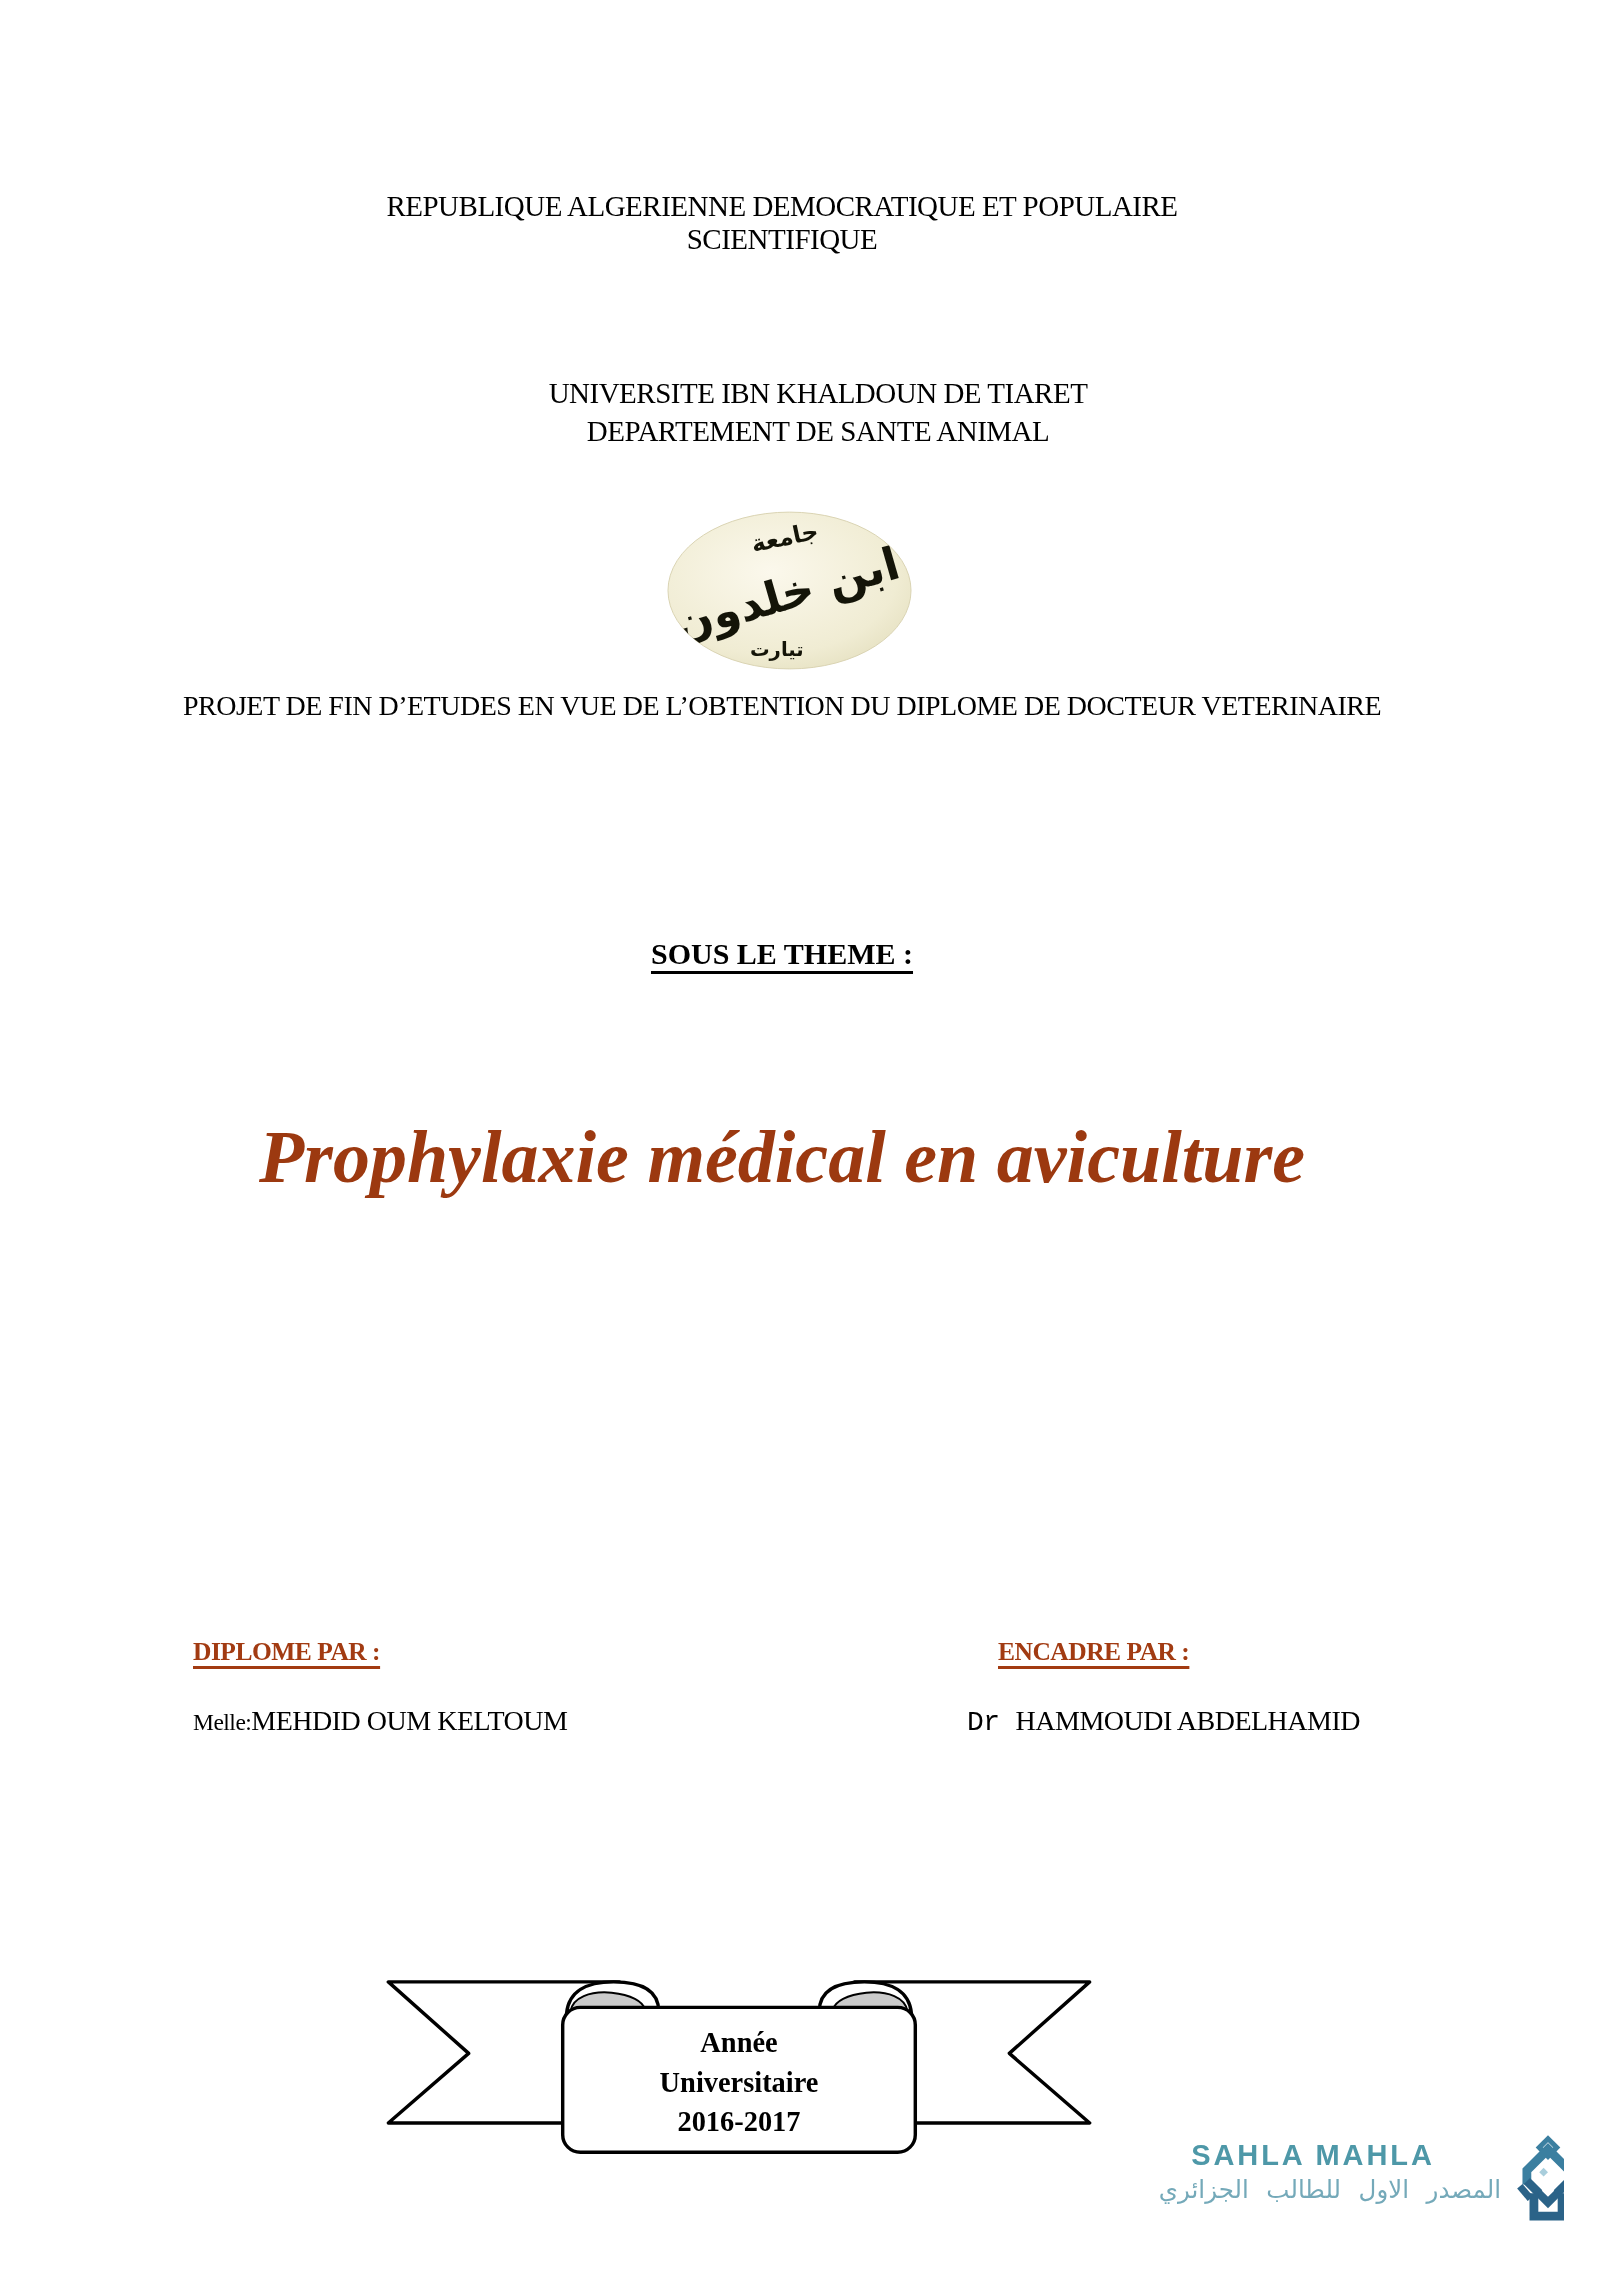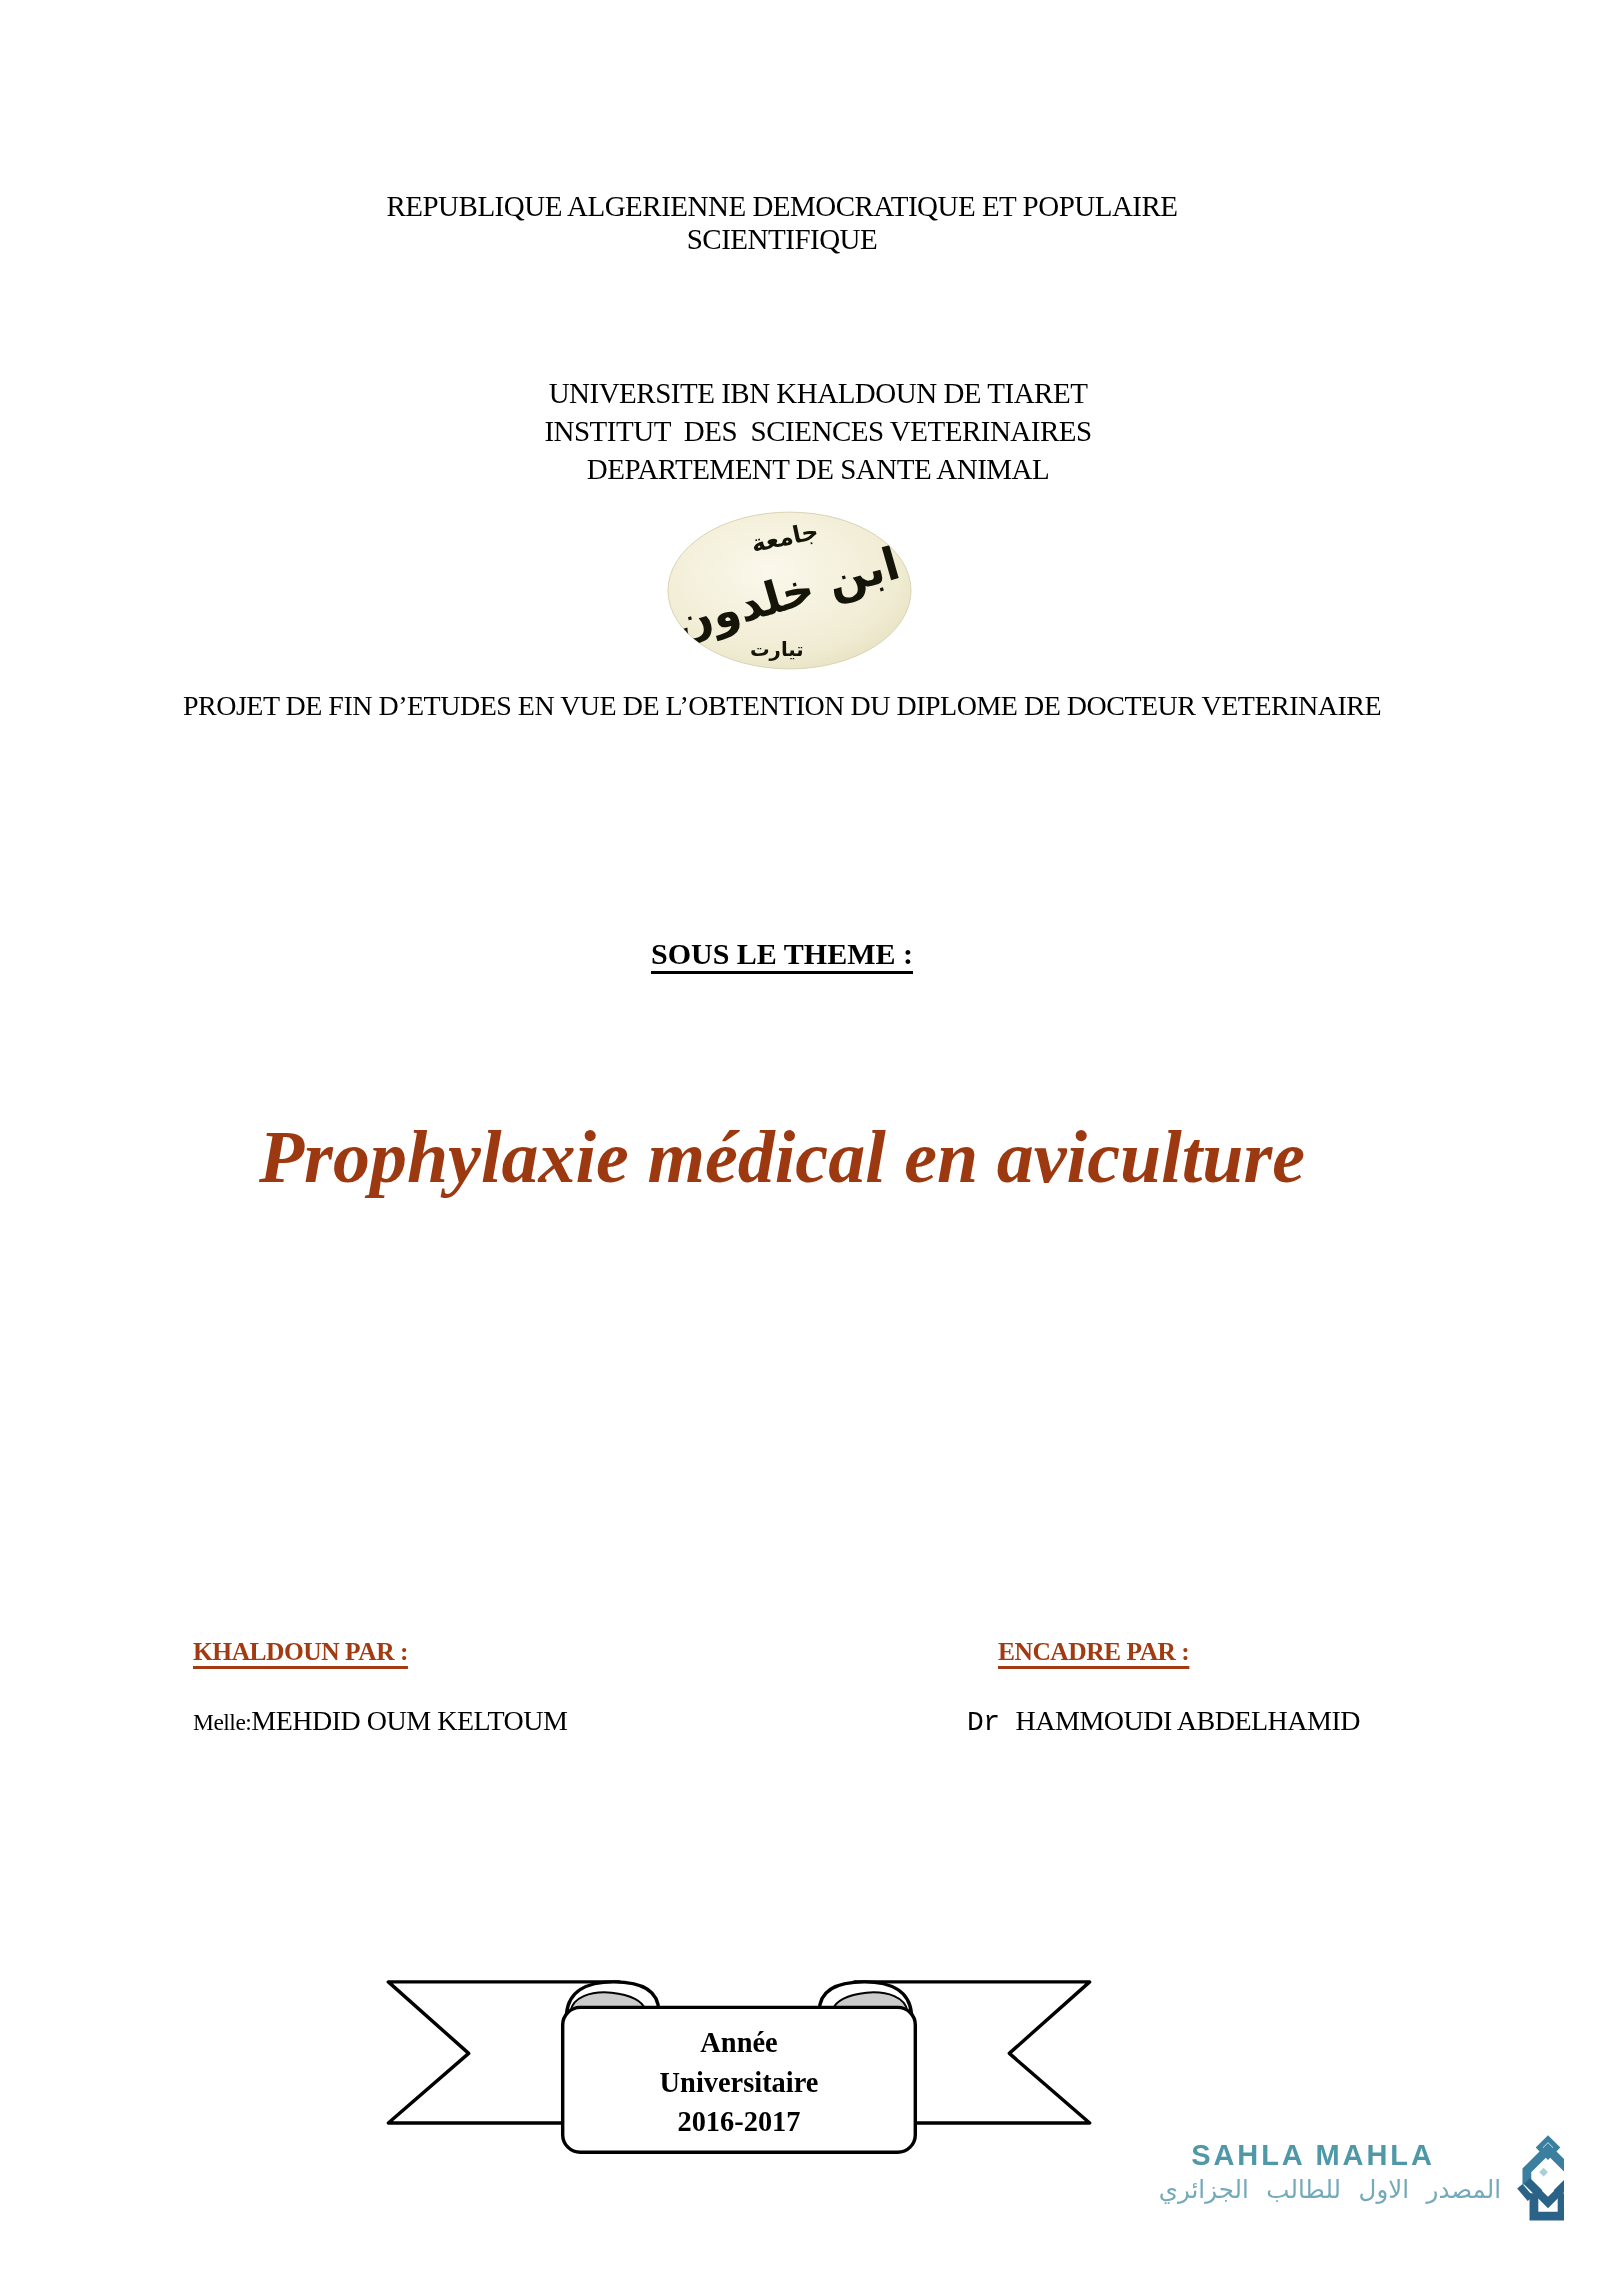--- a/index.html
+++ b/index.html
@@ -104,21 +104,20 @@
 
 <div class="page">
 
   <div class="centered-block header-block">
     <div>REPUBLIQUE ALGERIENNE DEMOCRATIQUE ET POPULAIRE</div>
     <div>SCIENTIFIQUE</div>
   </div>
 
   <div class="centered-block university-block">
     <div>UNIVERSITE IBN KHALDOUN DE TIARET</div>
-    <div class="pre">INSTITUT  DES  SCIENCES VETERINAIRES</div>
     <div>DEPARTEMENT DE SANTE ANIMAL</div>
   </div>
 
   <svg class="seal" viewBox="0 0 250 163" aria-hidden="true">
     <defs>
       <radialGradient id="creamGrad" cx="42%" cy="38%" r="75%">
         <stop offset="0%" stop-color="#FBF8EC"></stop>
         <stop offset="70%" stop-color="#F0ECD3"></stop>
         <stop offset="100%" stop-color="#E2DDBB"></stop>
       </radialGradient>
@@ -137,21 +136,21 @@
   <div class="centered-block project-block">
     <span class="inner">PROJET DE FIN D’ETUDES EN VUE DE L’OBTENTION DU DIPLOME DE DOCTEUR VETERINAIRE</span>
   </div>
 
   <div class="centered-block theme-heading">
     <span>SOUS LE THEME :</span>
   </div>
 
   <div class="centered-block thesis-title">Prophylaxie médical en aviculture</div>
 
-  <div class="by-label label-presente">KHALDOUN PAR :</div>
+  <div class="by-label label-presente">DIPLOME PAR :</div>
   <div class="by-name name-presente">
     <span class="prefix-small">Melle:</span><span>MEHDID OUM KELTOUM</span>
   </div>
 
   <div class="by-label label-encadre">ENCADRE PAR :</div>
   <div class="by-name name-encadre">
     <span class="prefix-dr">Dr</span><span>HAMMOUDI ABDELHAMID</span>
   </div>
 
   <svg class="ribbon" viewBox="0 0 724 195" aria-hidden="true">

